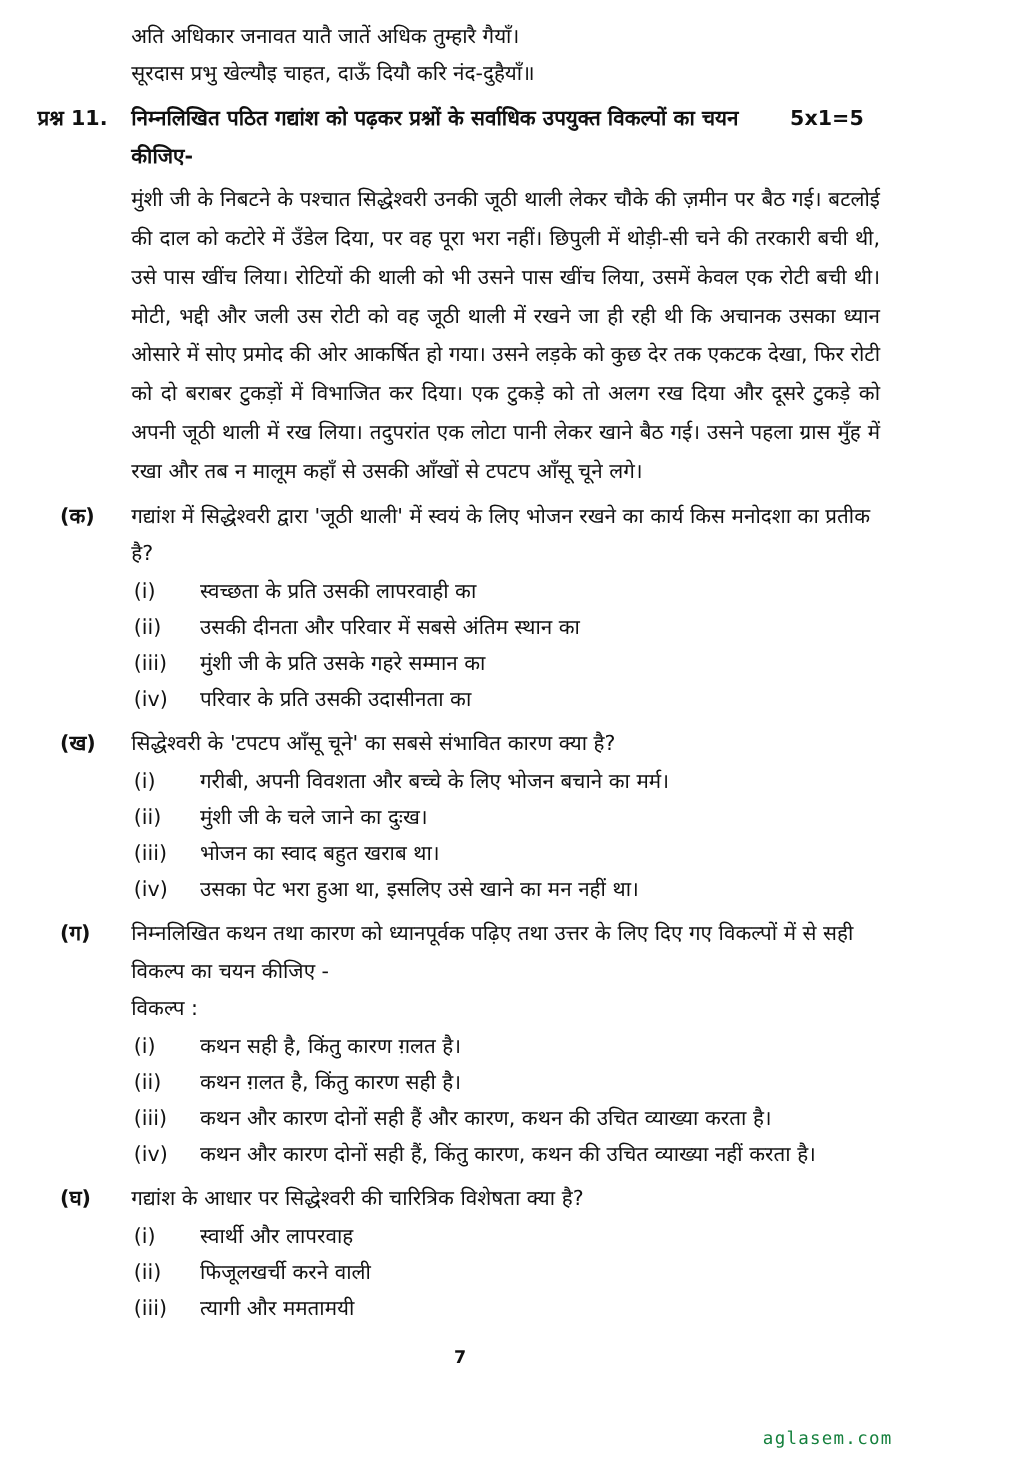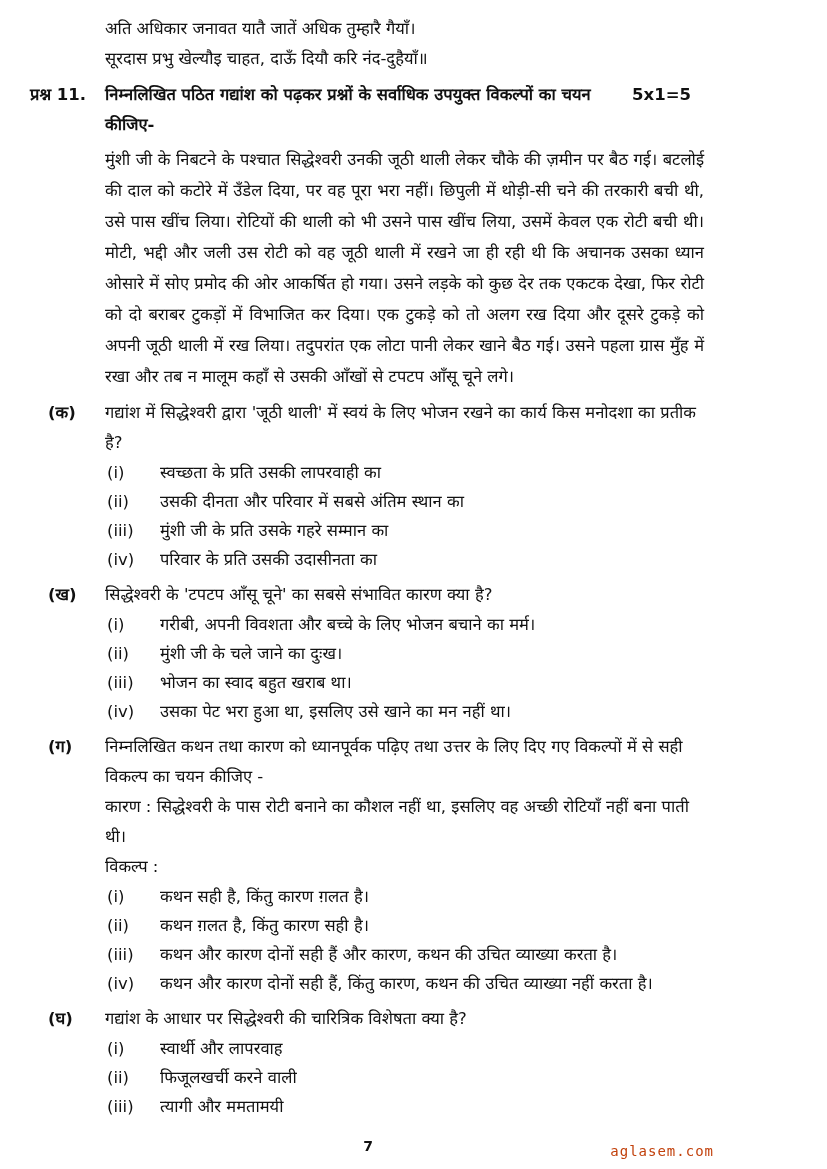--- a/index.html
+++ b/index.html
@@ -144,21 +144,20 @@
   </div>
 </div>
   </div>
 
   <div class="subq">
     <div class="subq-head">
       <span class="subq-label">(ग)</span>
       <span class="subq-text">निम्नलिखित कथन तथा कारण को ध्यानपूर्वक पढ़िए तथा उत्तर के लिए दिए गए विकल्पों में से सही विकल्प का चयन कीजिए -</span>
     </div>
     <div>
-          <div class="pre-line">कारण : सिद्धेश्वरी के पास रोटी बनाने का कौशल नहीं था, इसलिए वह अच्छी रोटियाँ नहीं बना पाती थी।</div>
           <div class="pre-line">विकल्प :</div>
         </div>
     <div>
   <div class="opt">
     <span class="opt-num">(i)</span>
     <span class="opt-text">कथन सही है, किंतु कारण ग़लत है।</span>
   </div>
 
   <div class="opt">
     <span class="opt-num">(ii)</span>
@@ -196,15 +195,15 @@
 
   <div class="opt">
     <span class="opt-num">(iii)</span>
     <span class="opt-text">त्यागी और ममतामयी</span>
   </div>
 </div>
   </div>
 </div>
 
   <div class="pagenum">7</div>
-  <div class="watermark" style="color: #c2410c;">aglasem.com</div>
+  <div class="watermark" style="color: #15803d;">aglasem.com</div>
 
 </div>
 
 </body></html>

